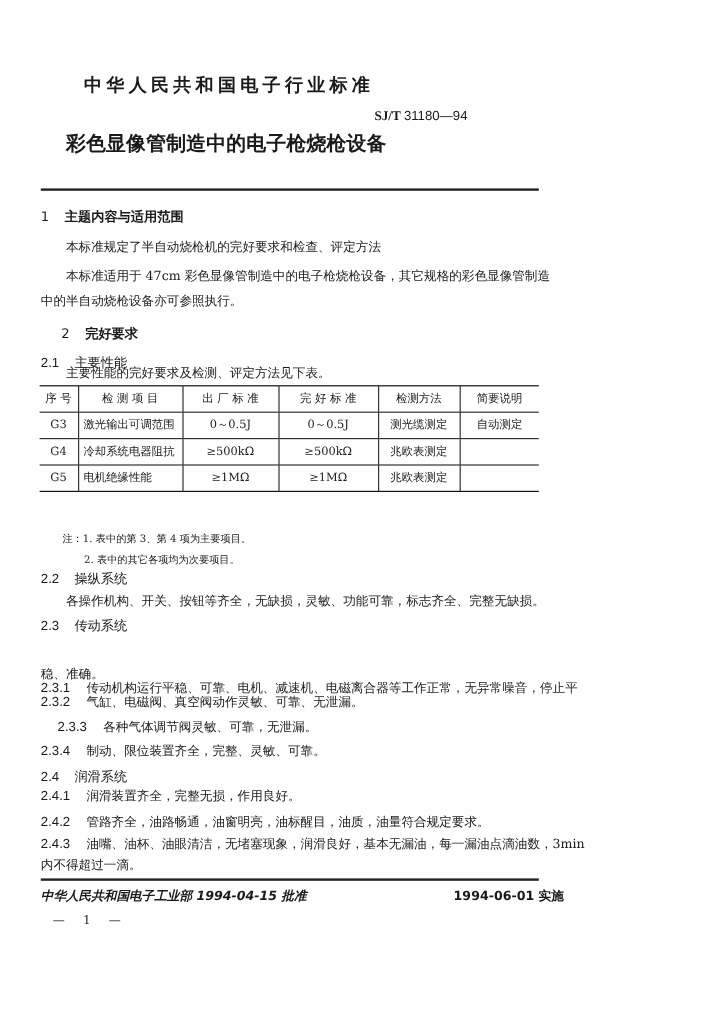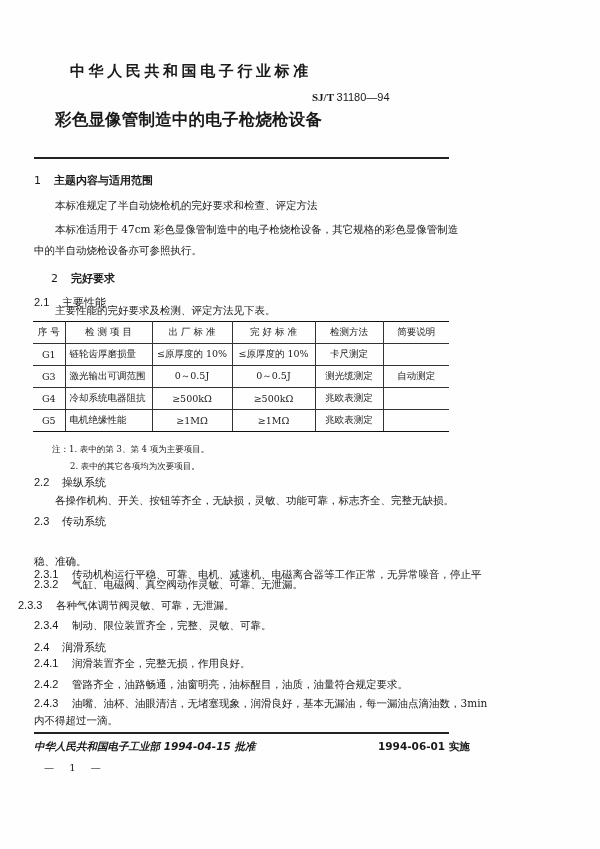--- a/index.html
+++ b/index.html
@@ -68,28 +68,20 @@
   <tbody>
       <tr>
     <th class="c">序 号</th>
     <th class="c">检 测 项 目</th>
     <th class="c">出 厂 标 准</th>
     <th class="c">完 好 标 准</th>
     <th class="c">检测方法</th>
     <th class="c">简要说明</th>
   </tr>
   <tr>
-    <td class="c">G1</td>
-    <td class="l">链轮齿厚磨损量</td>
-    <td class="c">≤原厚度的 10%</td>
-    <td class="c">≤原厚度的 10%</td>
-    <td class="c">卡尺测定</td>
-    <td class="c"></td>
-  </tr>
-  <tr>
     <td class="c">G3</td>
     <td class="l">激光输出可调范围</td>
     <td class="c">0～0.5J</td>
     <td class="c">0～0.5J</td>
     <td class="c">测光缆测定</td>
     <td class="c">自动测定</td>
   </tr>
   <tr>
     <td class="c">G4</td>
     <td class="l">冷却系统电器阻抗</td>
@@ -120,21 +112,21 @@
 <div class="abs sec" style="left:34px; top:514px;">
   <span class="n" style="width:28px;">2.3</span><span>传动系统</span>
 </div>
 <div class="abs sec" style="left:34px; top:536px;">
   <span class="n" style="width:38px;margin-top:32px;">2.3.1</span><span class="p">传动机构运行平稳、可靠、电机、减速机、电磁离合器等工作正常，无异常噪音，停止平</span>
 </div>
 <div class="abs p" style="left:34px; top:555px;">稳、准确。</div>
 <div class="abs sec" style="left:34px; top:578px;">
   <span class="n" style="width:38px;">2.3.2</span><span class="p">气缸、电磁阀、真空阀动作灵敏、可靠、无泄漏。</span>
 </div>
-<div class="abs sec" style="left:18px; top:599px;">
+<div class="abs sec" style="left:48px; top:599px;">
   <span class="n" style="width:38px;">2.3.3</span><span class="p">各种气体调节阀灵敏、可靠，无泄漏。</span>
 </div>
 <div class="abs sec" style="left:34px; top:619px;">
   <span class="n" style="width:38px;">2.3.4</span><span class="p">制动、限位装置齐全，完整、灵敏、可靠。</span>
 </div>
 
 <div class="abs sec" style="left:34px; top:640px;">
   <span class="n" style="width:28px;">2.4</span><span>润滑系统</span>
 </div>
 <div class="abs sec" style="left:34px; top:657px;">

